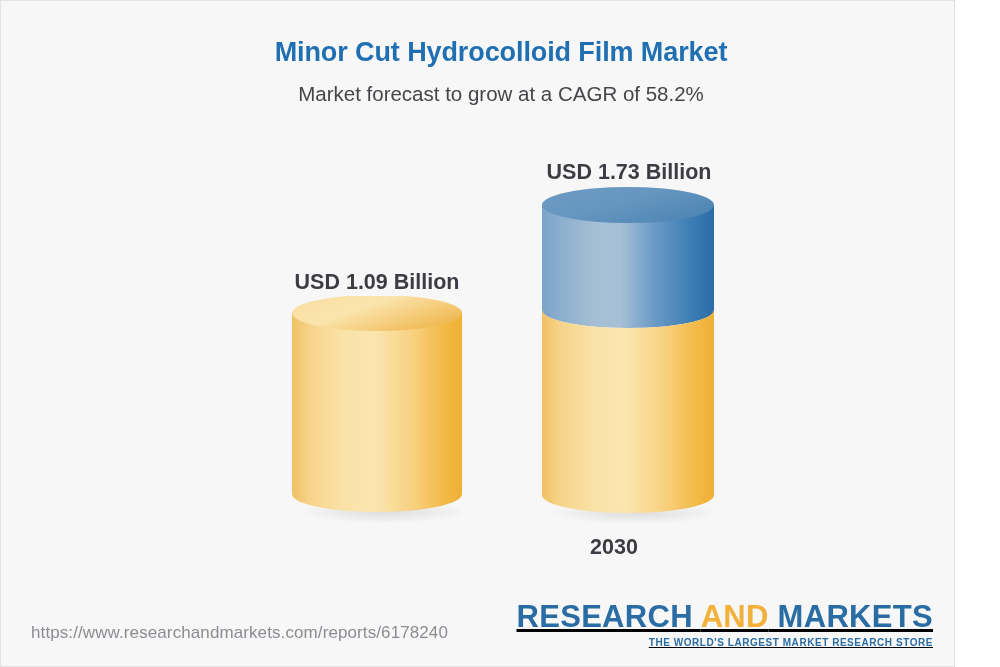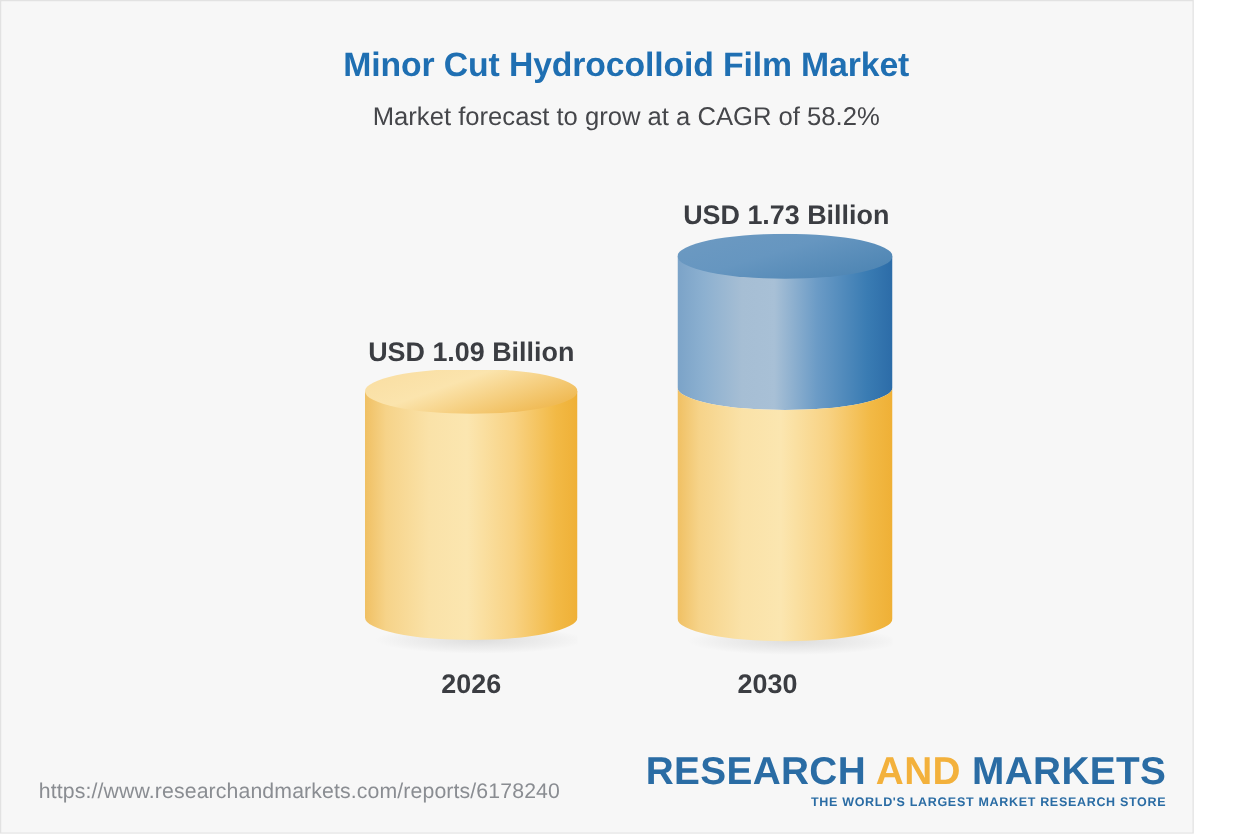--- a/index.html
+++ b/index.html
@@ -93,20 +93,21 @@
     letter-spacing: 0.1px;
     white-space: nowrap;
   }
 
   .logo {
     position: absolute;
     right: 21px;
     top: 600px;
     text-align: right;
     line-height: 1;
+    text-decoration: underline;
   }
   .logo-main {
     font-size: 31px;
     font-weight: bold;
     letter-spacing: 0.3px;
     color: #2a6ca4;
     white-space: nowrap;
   }
   .logo-main .logo-and {
     color: #f3b13c;
@@ -158,21 +159,20 @@
       </defs>
 
       <ellipse cx="92" cy="216" rx="84" ry="11" fill="url(#shadow1)"></ellipse>
 
       <path d="M0,17 L0,198 A85,18 0 0 0 170,198 L170,17 Z" fill="url(#gyel)"></path>
 
       <ellipse cx="85" cy="17" rx="85" ry="18" fill="url(#gyeltop)"></ellipse>
       <ellipse cx="85" cy="17" rx="85" ry="18" fill="none" stroke="#eec濃" stroke-opacity="0"></ellipse>
     </svg>
 
-    <div class="cat-label" style="left:291px; top:533px; width:170px;">2026</div>
 
     <div class="value-label" style="left:542px; top:158px; width:172px;">USD 1.73 Billion</div>
 
     <svg class="cyl-svg" style="left:541px; top:186px; width:172px; height:340px;" viewBox="0 0 172 340">
       <defs>
         <linearGradient id="gblu" x1="0" y1="0" x2="1" y2="0">
           <stop offset="0" stop-color="#7ba3c8"></stop>
           <stop offset="0.12" stop-color="#8cb0d0"></stop>
           <stop offset="0.30" stop-color="#a6bed4"></stop>
           <stop offset="0.45" stop-color="#a8c0d6"></stop>

